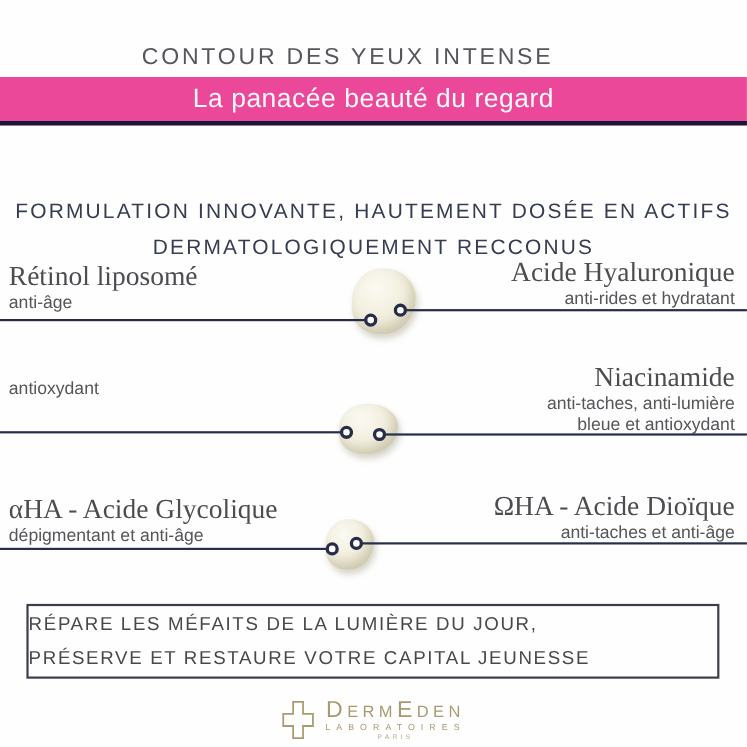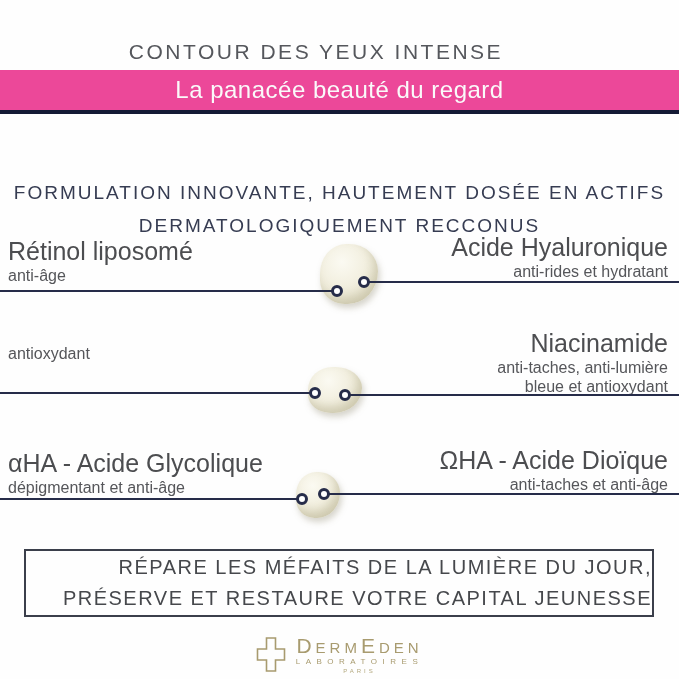--- a/index.html
+++ b/index.html
@@ -20,21 +20,21 @@
   }
   .banner span{
     color:#fafafa;font-size:24px;letter-spacing:0.5px;font-weight:400;
   }
   .subtitle{
     position:absolute;top:136px;left:0;width:679px;text-align:center;
     color:#363c52;font-size:19px;letter-spacing:2px;line-height:33px;font-weight:400;margin-top:40px;
   }
   
   .ing{position:absolute;}
-  .ing-name{font-size:25px;color:#4c4d50;line-height:29px;font-weight:400;}
+  .ing-name{font-size:25px;color:#4c4d50;line-height:29px;font-weight:400;font-family:Liberation Serif, serif;}
   .ing-sub{font-size:16px;color:#55565a;line-height:19px;white-space:pre-line;}
   .left-col{left:8px;text-align:left;}
   .right-col{right:11px;text-align:right;}
   .r1L{top:237px;} .r1R{top:233px;}
   .r2L{top:344px;} .r2R{top:329px;margin-left:15px;}
   .r3L{top:449px;} .r3R{top:446px;}
   
   .cline{position:absolute;height:2px;background:#262c49;}
   .l1{top:290px;left:0;width:333px;}
   .l1r{top:281px;left:366px;width:313px;}
@@ -57,22 +57,22 @@
     position:absolute;width:6px;height:6px;border:3px solid #262c49;
     background:#ffffff;border-radius:50%;transform:translate(-50%,-50%);
   }
   .d1a{left:337px;top:291px;} .d1b{left:364px;top:282px;}
   .d2a{left:315px;top:393px;} .d2b{left:345px;top:395px;}
   .d3a{left:302px;top:499px;} .d3b{left:324px;top:494px;}
   
   .claim-box{
     position:absolute;left:24px;top:549px;width:626px;height:64px;
     border:2px solid #3b3f4b;display:flex;flex-direction:column;
-    align-items:flex-end;justify-content:center;
-    color:#46484c;font-size:20px;letter-spacing:1.5px;line-height:31px;text-align:center;
+    align-items:flex-start;justify-content:center;
+    color:#46484c;font-size:17px;letter-spacing:1.5px;line-height:31px;text-align:center;
   }
   
   .logo{
     position:absolute;left:0;top:633px;width:679px;height:44px;
     display:flex;align-items:center;justify-content:center;gap:10px;
   }
   .logo-cross{flex:0 0 auto;}
   .logo-text{display:flex;flex-direction:column;align-items:center;}
   .brand{
     font-variant:small-caps;font-size:21px;letter-spacing:4px;

